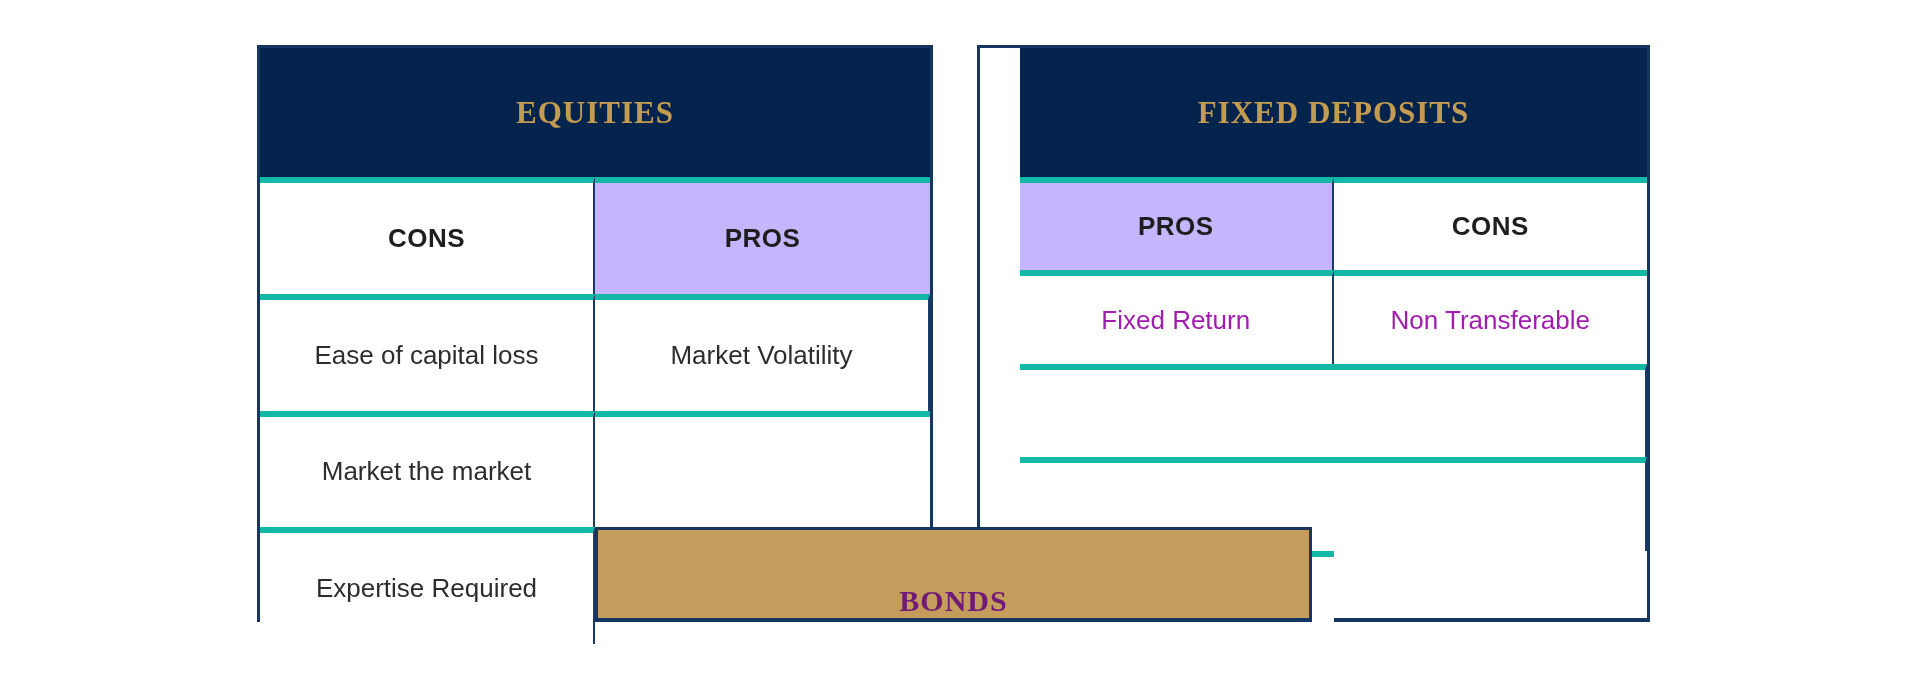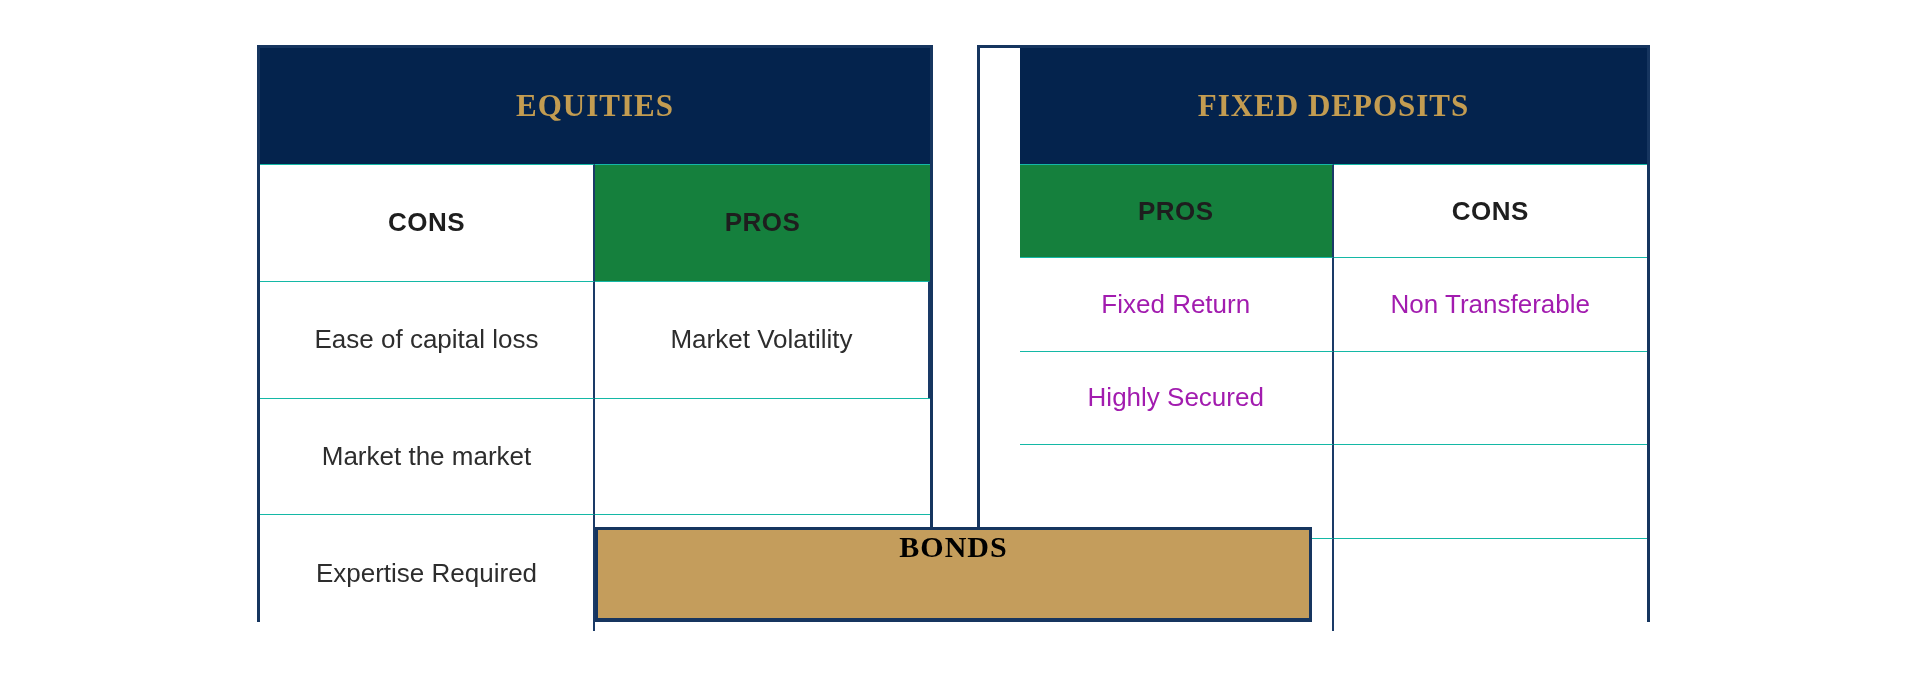--- a/index.html
+++ b/index.html
@@ -21,76 +21,76 @@
     height: 577px;
     border: 3px solid #16355f;
     border-bottom-width: 4px;
     box-sizing: border-box;
     background: #ffffff;
   }
   .cmp-table.equities { left: 257px; width: 676px; }
   .cmp-table.fixed    { left: 977px; width: 673px; padding-left: 40px; }
 
   .t-header {
-    height: 116px;
+    height: 129px;
     background: #04234d;
     color: #c39c51;
     display: flex;
     align-items: center;
     justify-content: center;
     font-family: "Liberation Serif", "DejaVu Serif", serif;
     font-weight: 700;
     font-size: 31px;
     letter-spacing: 1px;
   }
   .t-grid {
     display: grid;
     grid-template-columns: 1fr 1fr;
     grid-auto-rows: 1fr;
     height: calc(100% - 103px);
   }
   .cell {
     display: flex;
     align-items: center;
     justify-content: center;
-    border-top: 1px solid #14b8a6;
+    border-top: 6px solid #14b8a6;
     box-sizing: border-box;
     font-size: 26px;
     color: #2d2d2d;
     background: #ffffff;
     text-align: center;
   }
   .cell.col0 { border-right: 2px solid #1a3a67; }
   .cell.head {
     font-weight: 700;
     font-size: 26px;
     color: #1e1e1e;
     letter-spacing: 0.5px;
   }
-  .cell.gold { background: #15803d; }
+  .cell.gold { background: #c4b5fd; }
   .cmp-table.fixed .cell.body { color: #a21caf; }
 
   .bonds-bar {
     position: absolute;
     left: 595px;
     top: 527px;
     width: 717px;
     height: 95px;
     background: #c49d5c;
     border: 3px solid #16355f;
     border-bottom-width: 4px;
     box-sizing: border-box;
     display: flex;
-    align-items: flex-start;
+    align-items: flex-end;
     justify-content: center;
     font-family: "Liberation Serif", "DejaVu Serif", serif;
     font-weight: 700;
     font-size: 30px;
     letter-spacing: 1px;
-    color: #000000;
+    color: #701a75;
     z-index: 5;
   }
 </style>
 </head>
 <body>
 
 <div class="canvas">
 
   <section class="cmp-table equities">
     <div class="t-header">
@@ -116,21 +116,20 @@
     <div class="t-header">
       <span>FIXED DEPOSITS</span>
     </div>
     <div class="t-grid">
       <div class="cell head gold col0">PROS</div>
       <div class="cell head">CONS</div>
 
       <div class="cell body col0">Fixed Return</div>
       <div class="cell body">Non Transferable</div>
 
-      <div class="cell body col0">Highly Secured</div>
       <div class="cell body"></div>
 
       <div class="cell body col0"></div>
       <div class="cell body"></div>
 
       <div class="cell body col0"></div>
       <div class="cell body"></div>
     </div>
   </section>
 

